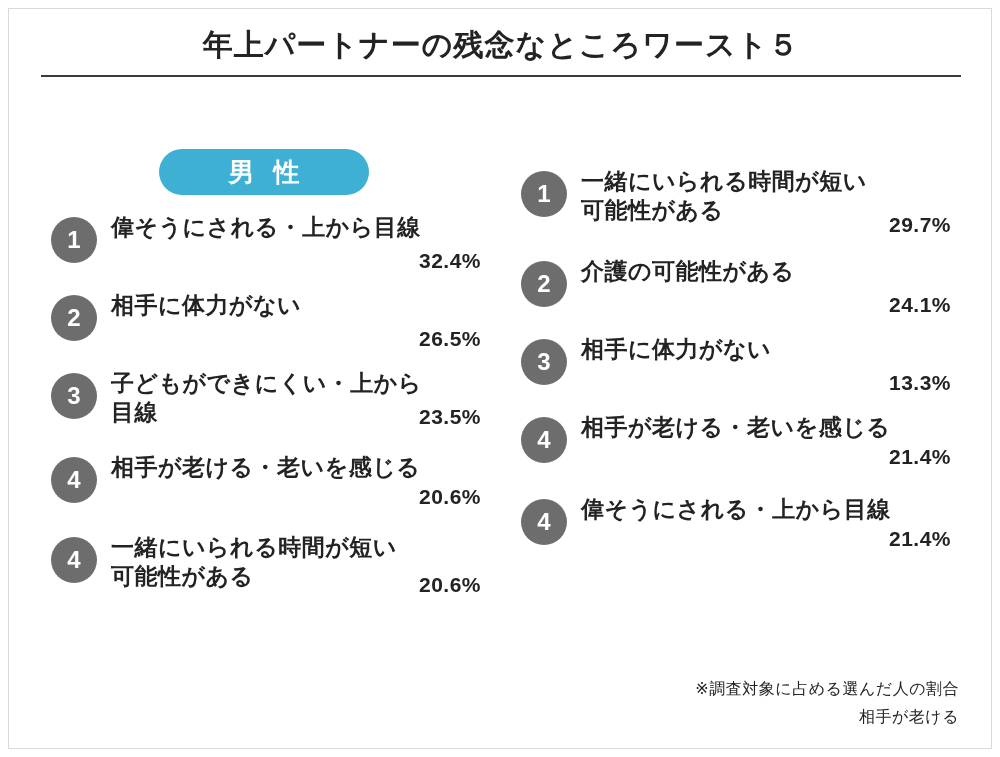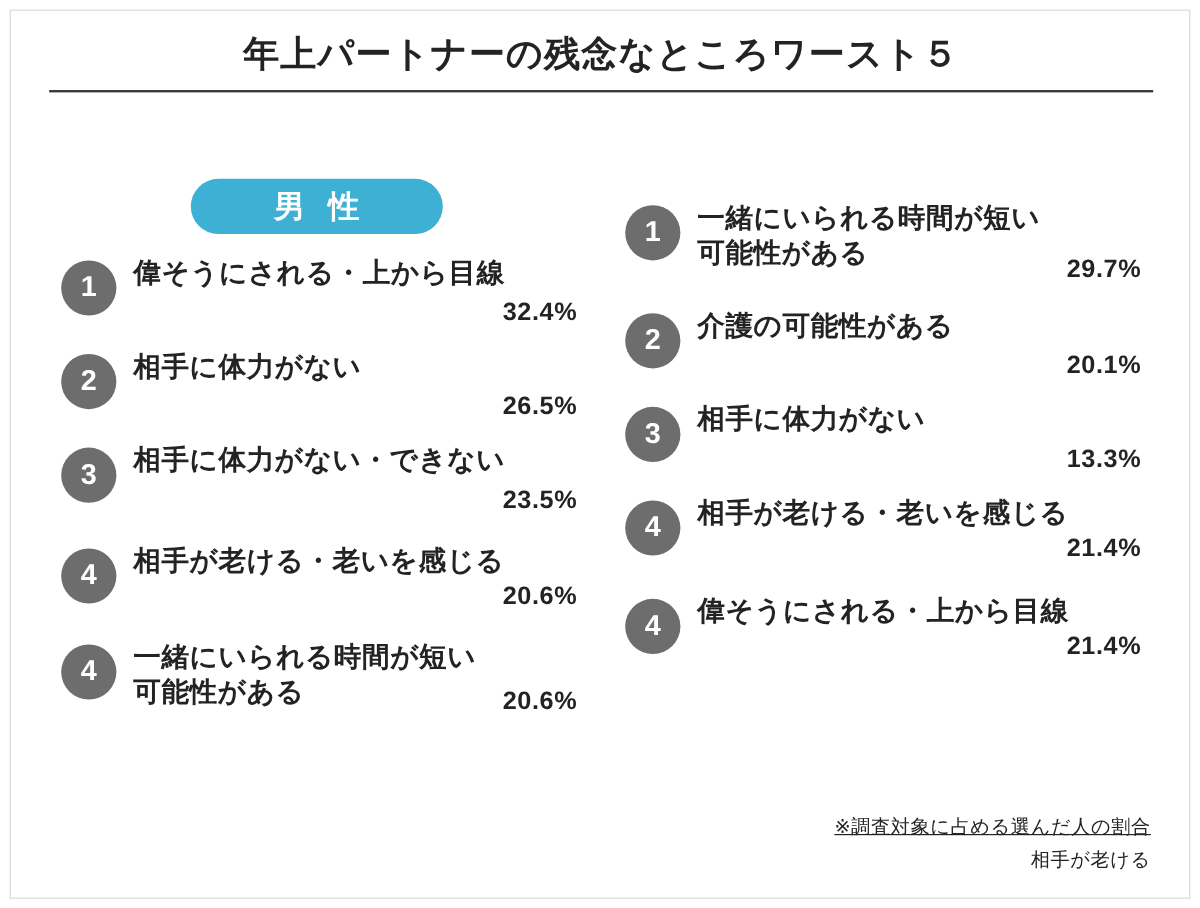--- a/index.html
+++ b/index.html
@@ -124,21 +124,20 @@
     text-align: center;
   }
   .note {
     position: absolute;
     right: 32px;
     bottom: 48px;
     font-size: 16px;
     color: #232323;
     text-align: right;
     letter-spacing: 0.5px;
-    text-decoration: underline;
   }
   .credit {
     position: absolute;
     right: 32px;
     bottom: 20px;
     font-size: 16px;
     color: #232323;
     text-align: right;
     letter-spacing: 0.5px;
   }
@@ -162,21 +161,21 @@
       </div>
 
       <div class="rank-row" style="height:78px">
         <div class="badge">2</div>
         <div class="rank-text">相手に体力がない</div>
         <div class="rank-pct" style="top:36px">26.5%</div>
       </div>
 
       <div class="rank-row" style="height:84px">
         <div class="badge">3</div>
-        <div class="rank-text">相手に体力がない・できない</div>
+        <div class="rank-text">子どもができにくい・上から目線</div>
         <div class="rank-pct" style="top:36px">23.5%</div>
       </div>
 
       <div class="rank-row" style="height:80px">
         <div class="badge">4</div>
         <div class="rank-text">相手が老ける・老いを感じる</div>
         <div class="rank-pct" style="top:32px">20.6%</div>
       </div>
 
       <div class="rank-row" style="height:90px">
@@ -193,21 +192,21 @@
 
       <div class="rank-row" style="height:90px">
         <div class="badge">1</div>
         <div class="rank-text" style="width:290px">一緒にいられる時間が短い可能性がある</div>
         <div class="rank-pct" style="top:46px">29.7%</div>
       </div>
 
       <div class="rank-row" style="height:78px">
         <div class="badge">2</div>
         <div class="rank-text">介護の可能性がある</div>
-        <div class="rank-pct" style="top:36px">20.1%</div>
+        <div class="rank-pct" style="top:36px">24.1%</div>
       </div>
 
       <div class="rank-row" style="height:78px">
         <div class="badge">3</div>
         <div class="rank-text">相手に体力がない</div>
         <div class="rank-pct" style="top:36px">13.3%</div>
       </div>
 
       <div class="rank-row" style="height:82px">
         <div class="badge">4</div>

